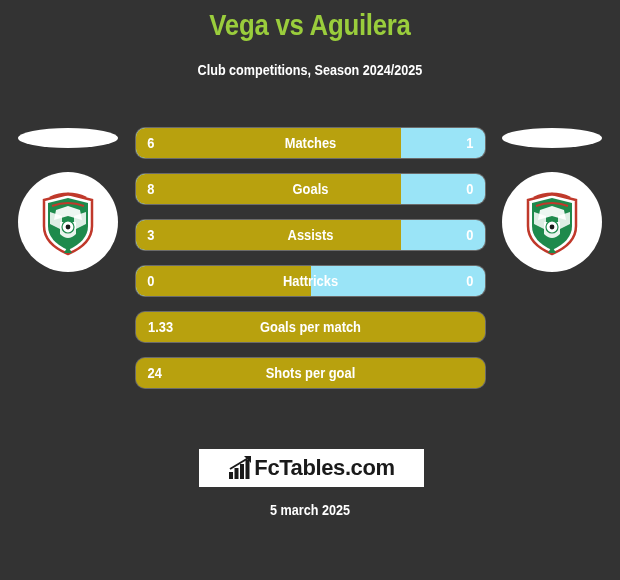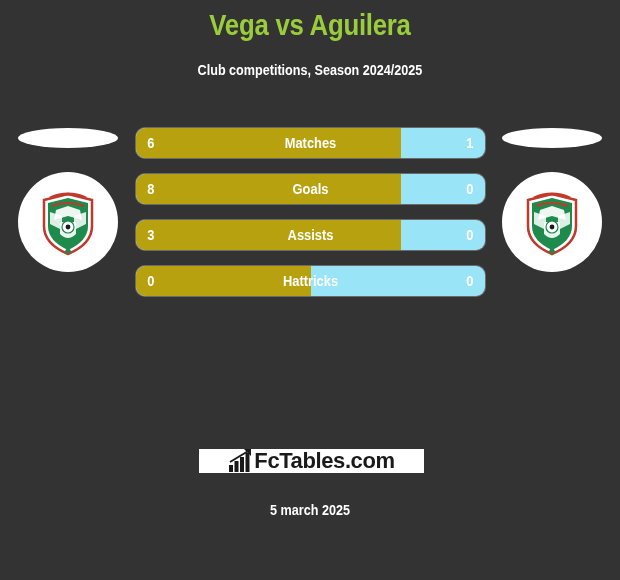--- a/index.html
+++ b/index.html
@@ -142,21 +142,21 @@
   }
   .bar-home { left: 11px; }
   .bar-away { right: 11px; }
 
   
   .brand {
     position: absolute;
     left: 199px;
     top: 449px;
     width: 225px;
-    height: 24px;
+    height: 38px;
     background: #FFFFFF;
     display: flex;
     align-items: center;
     justify-content: center;
     gap: 0;
   }
   .brand-text {
     color: #1A1A1A;
     font-size: 22px;
     font-weight: bold;
@@ -245,20 +245,34 @@
       <div class="bar-away">0</div>
     </div>
     <div class="bar-row">
       <div class="bar-track">
         <div class="bar-fill" style="width: 50%; background: rgb(184, 161, 14);"></div>
       </div>
       <div class="bar-home">0</div>
       <div class="bar-label">Hattricks</div>
       <div class="bar-away">0</div>
     </div>
+    <div class="bar-row">
+      <div class="bar-track" style="background: rgb(184, 161, 14);">
+        <div class="bar-fill full" style="width: 100%; background: rgb(184, 161, 14);"></div>
+      </div>
+      <div class="bar-home">1.33</div>
+      <div class="bar-label">Goals per match</div>
+    </div>
+    <div class="bar-row">
+      <div class="bar-track" style="background: rgb(184, 161, 14);">
+        <div class="bar-fill full" style="width: 100%; background: rgb(184, 161, 14);"></div>
+      </div>
+      <div class="bar-home">24</div>
+      <div class="bar-label">Shots per goal</div>
+    </div>
   </div>
 
 <div class="brand">
   <svg width="26" height="24" viewBox="0 0 26 24">
     <rect x="1" y="16" width="4" height="7" fill="#1A1A1A"></rect>
     <rect x="6.5" y="12" width="4" height="11" fill="#1A1A1A"></rect>
     <rect x="12" y="8" width="4" height="15" fill="#1A1A1A"></rect>
     <rect x="17.5" y="4" width="4" height="19" fill="#1A1A1A"></rect>
     <path d="M2 13 L22 1" stroke="#1A1A1A" stroke-width="2" fill="none"></path>
     <path d="M16 0 L23 0 L23 7 Z" fill="#1A1A1A"></path>

